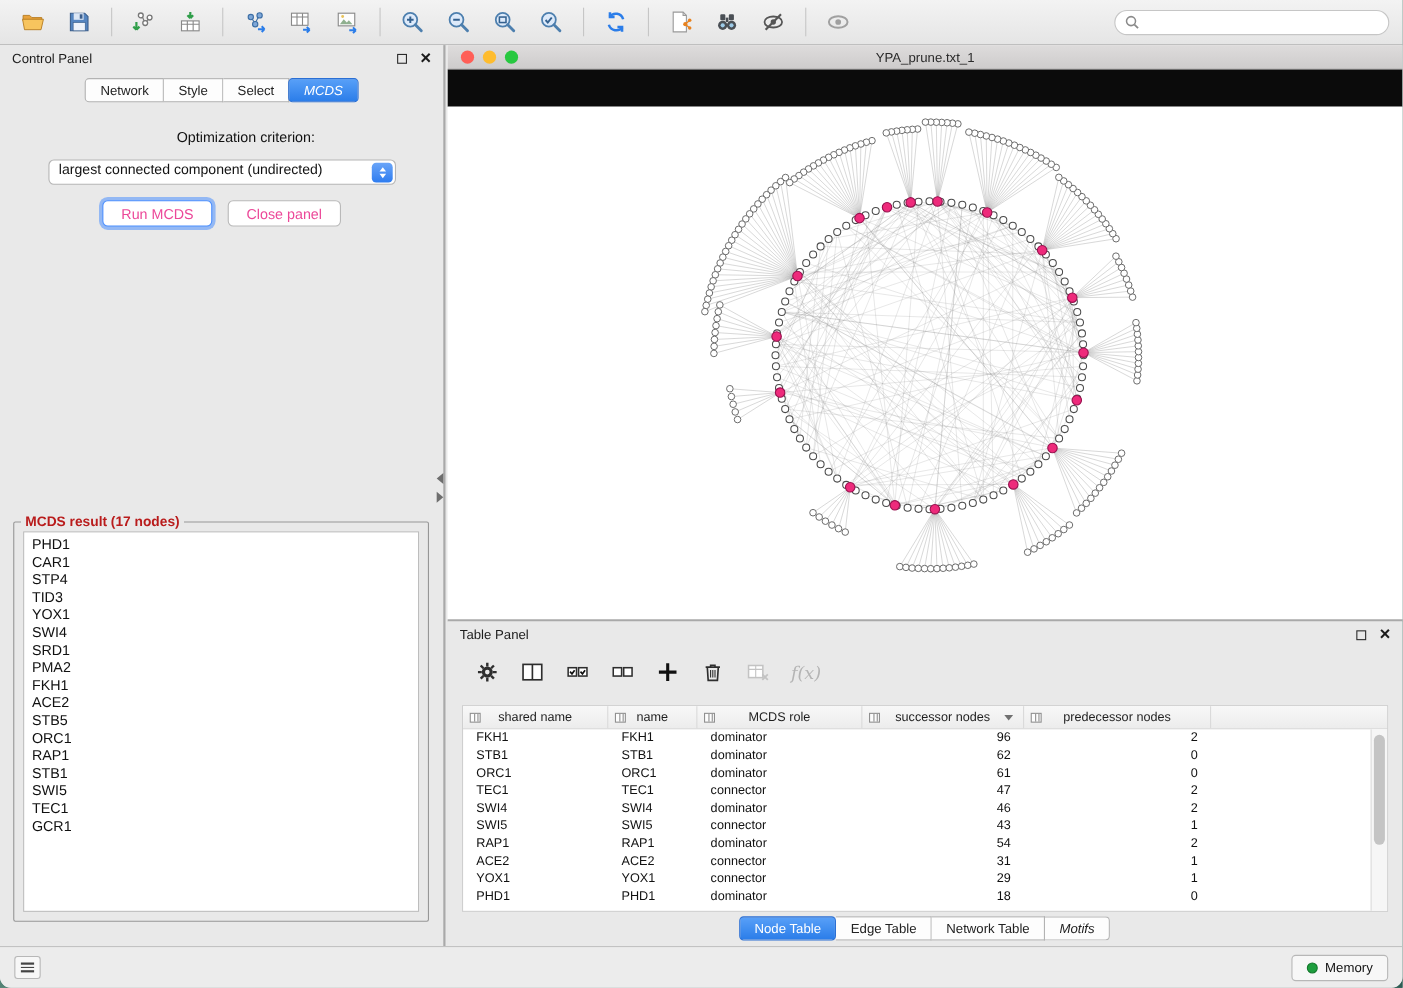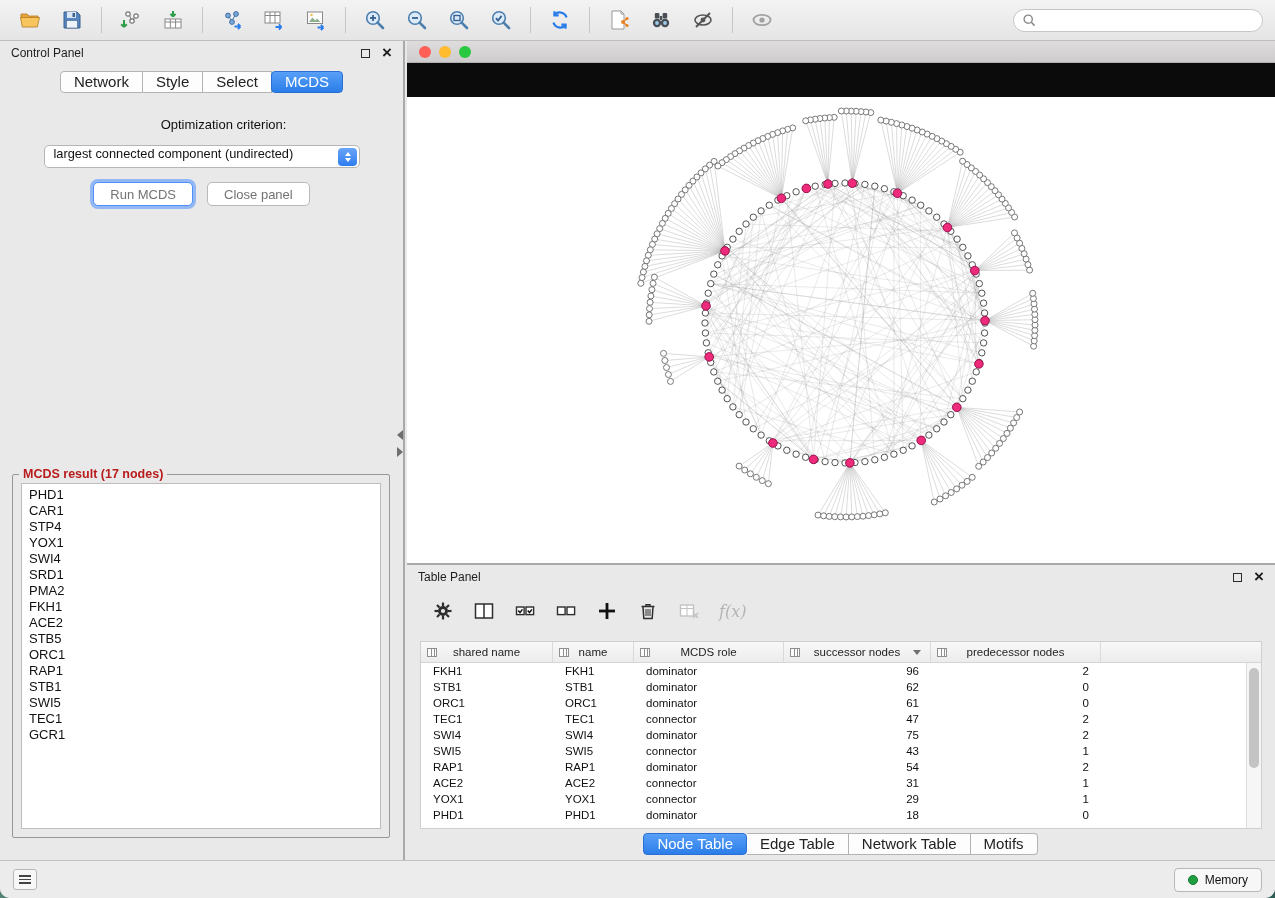--- a/index.html
+++ b/index.html
@@ -13,32 +13,32 @@
   .search-box{margin-left:auto;width:250px;height:23px;background:#fff;border:1px solid #c6c6c6;border-radius:12px;display:flex;align-items:center;padding:0 8px;gap:6px;}
   .search-box input{border:none;outline:none;flex:1;font-size:12px;background:transparent;color:#333;}
 
   
   #control-panel{position:absolute;left:0;top:41px;width:405px;bottom:38px;background:#e9e9e9;border-right:2px solid #a9a9a9;}
   .panel-head{height:24px;display:flex;align-items:center;padding:0 11px;font-size:12px;color:#1d1d1d;}
   .panel-head .spacer{flex:1;}
   .mini-sq{width:9px;height:9px;border:1.6px solid #2b2b2b;margin-right:12px;cursor:pointer;}
   .close-x{font-size:17px;font-weight:bold;color:#1b1b1b;line-height:12px;cursor:pointer;}
   .tabs{display:flex;justify-content:center;margin-top:6px;}
-  .tab{height:22px;line-height:20px;padding:0 13px;font-size:15px;color:#222;background:#fdfdfd;border:1px solid #b3b3b3;cursor:pointer;white-space:nowrap;}
+  .tab{height:22px;line-height:20px;padding:0 13px;font-size:12px;color:#222;background:#fdfdfd;border:1px solid #b3b3b3;cursor:pointer;white-space:nowrap;}
   .tab + .tab{border-left:none;}
   .tab:first-child{border-radius:4px 0 0 4px;}
-  .tab:last-child{border-radius:0 4px 4px 0;}
+  .tab:last-child{border-radius:0 4px 4px 0;font-style:italic;}
   .tab.active{background:linear-gradient(#58a0f8,#2b7de9);color:#fff;border:1px solid #2b6fd4;border-radius:4px;margin-left:-1px;}
   .opt-label{text-align:center;font-size:13px;color:#111;margin-top:24px;margin-left:44px;}
   .combo{position:relative;margin:13px auto 0;width:316px;height:23px;background:#fff;border:1px solid #b5b5b5;border-radius:5px;display:flex;align-items:flex-start;padding:0 26px 0 9px;font-size:12.8px;color:#111;cursor:pointer;}
   .combo-cap{position:absolute;right:1.5px;top:1.5px;bottom:1.5px;width:19px;border-radius:4px;background:linear-gradient(#6aa5f8,#2e7cf0);display:flex;flex-direction:column;align-items:center;justify-content:center;gap:2px;}
   .tri-up{width:0;height:0;border-left:3.5px solid transparent;border-right:3.5px solid transparent;border-bottom:4.5px solid #fff;}
   .tri-dn{width:0;height:0;border-left:3.5px solid transparent;border-right:3.5px solid transparent;border-top:4.5px solid #fff;}
   .btn-row{display:flex;justify-content:center;gap:14px;margin-top:14px;}
-  .btn{background:#fff;border:1px solid #b9b9b9;border-radius:5px;height:24px;padding:0 16px;font-size:13px;color:#737373;cursor:pointer;}
+  .btn{background:#fff;border:1px solid #b9b9b9;border-radius:5px;height:24px;padding:0 16px;font-size:13px;color:#ec4899;cursor:pointer;}
   .btn.focused{box-shadow:0 0 0 3px rgba(77,144,254,.55);border-color:#4d90fe;}
   fieldset{min-width:0;}
   .result-box{position:absolute;left:12px;right:13px;top:426px;bottom:22px;border:1px solid #979797;border-radius:2px;}
   .result-box legend{font-size:12.5px;color:#b91c1c;margin-left:6px;padding:0 4px;font-weight:bold;}
   .result-list{position:absolute;left:8px;right:8px;top:2px;bottom:8px;background:#fff;border:1px solid #bdbdbd;overflow:hidden;padding:3px 0 0 7px;}
   .mcds-item{font-size:13px;line-height:16px;color:#111;cursor:default;}
 
   
   #vsplit-arrows{position:absolute;left:397px;top:430px;width:10px;z-index:5;}
   .tri-l{width:0;height:0;border-top:5px solid transparent;border-bottom:5px solid transparent;border-right:6px solid #6e6e6e;margin-bottom:7px;}
@@ -263,20 +263,21 @@
     <div class="btn-row">
       <button class="btn focused">Run MCDS</button>
       <button class="btn">Close panel</button>
     </div>
     <fieldset class="result-box">
       <legend>MCDS result (17 nodes)</legend>
       <div class="result-list" id="mcds-list">
           <div class="mcds-item">PHD1</div>
           <div class="mcds-item">CAR1</div>
           <div class="mcds-item">STP4</div>
+          <div class="mcds-item">TID3</div>
           <div class="mcds-item">YOX1</div>
           <div class="mcds-item">SWI4</div>
           <div class="mcds-item">SRD1</div>
           <div class="mcds-item">PMA2</div>
           <div class="mcds-item">FKH1</div>
           <div class="mcds-item">ACE2</div>
           <div class="mcds-item">STB5</div>
           <div class="mcds-item">ORC1</div>
           <div class="mcds-item">RAP1</div>
           <div class="mcds-item">STB1</div>
@@ -290,20 +291,21 @@
   <div id="vsplit-arrows">
     <div class="tri-l"></div>
     <div class="tri-r"></div>
   </div>
 
   <div id="net-frame">
     <div class="net-titlebar">
       <span class="tl red"></span>
       <span class="tl yellow"></span>
       <span class="tl green"></span>
+      <span class="net-title">YPA_prune.txt_1</span>
     </div>
     <div class="net-strip"></div>
     <div class="net-canvas">
       <svg id="net-svg" width="868" height="466">
           <g stroke="#8a8a8a" stroke-width="0.55">
             <line x1="339.0" y1="127.0" x2="320.2" y2="301.7" opacity="0.33"></line>
             <line x1="567.8" y1="173.6" x2="496.2" y2="98.7" opacity="0.33"></line>
             <line x1="521.9" y1="338.1" x2="320.2" y2="150.3" opacity="0.33"></line>
             <line x1="448.0" y1="86.4" x2="513.7" y2="108.2" opacity="0.33"></line>
             <line x1="571.9" y1="266.9" x2="477.4" y2="91.7" opacity="0.33"></line>
@@ -1049,21 +1051,21 @@
             <div class="td" style="width: 132px;">TEC1</div>
             <div class="td" style="width: 81px;">TEC1</div>
             <div class="td" style="width: 150px;">connector</div>
             <div class="td num" style="width: 147px;">47</div>
             <div class="td num" style="width: 170px;">2</div>
           </div>
           <div class="tr">
             <div class="td" style="width: 132px;">SWI4</div>
             <div class="td" style="width: 81px;">SWI4</div>
             <div class="td" style="width: 150px;">dominator</div>
-            <div class="td num" style="width: 147px;">75</div>
+            <div class="td num" style="width: 147px;">46</div>
             <div class="td num" style="width: 170px;">2</div>
           </div>
           <div class="tr">
             <div class="td" style="width: 132px;">SWI5</div>
             <div class="td" style="width: 81px;">SWI5</div>
             <div class="td" style="width: 150px;">connector</div>
             <div class="td num" style="width: 147px;">43</div>
             <div class="td num" style="width: 170px;">1</div>
           </div>
           <div class="tr">

